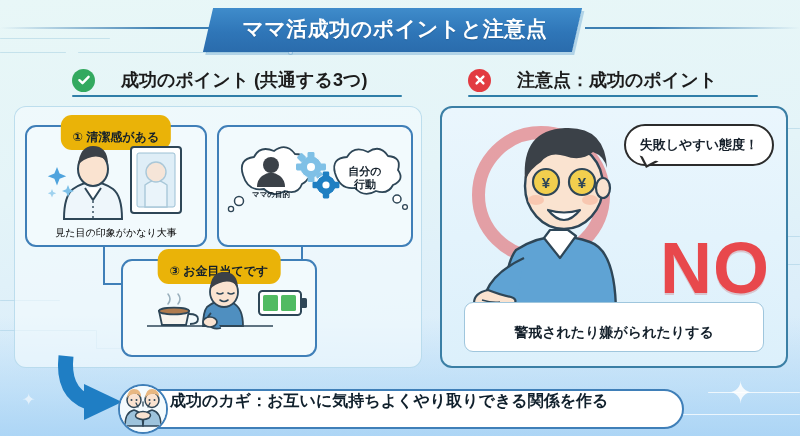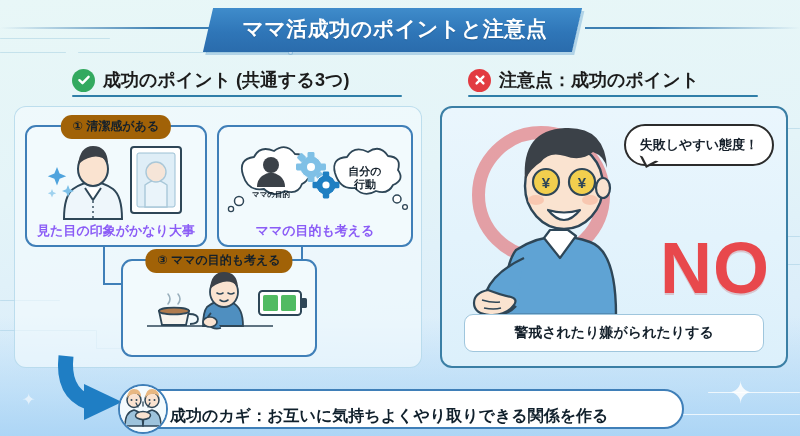--- a/index.html
+++ b/index.html
@@ -56,21 +56,21 @@
     box-shadow: 3px 3px 0 rgba(80,150,200,.35);
   }
   .title-banner span {
     display: block; transform: skewX(13deg);
     color: #ffffff; font-weight: bold; font-size: 21px; letter-spacing: .5px;
     text-shadow: 0 1px 1px rgba(0,0,0,.15);
   }
 
   
   .sec-head {
-    position: absolute; display: flex; align-items: center; gap: 8px;
+    position: absolute; display: flex; align-items: center; gap: 26px;
   }
   .sec-head .label {
     font-weight: bold; font-size: 18px; color: #1c1c1c;
     white-space: nowrap;
   }
   .badge-ico {
     width: 23px; height: 23px; border-radius: 50%;
     display: flex; align-items: center; justify-content: center;
     flex: 0 0 auto;
   }
@@ -98,27 +98,27 @@
 
   
   .card {
     position: absolute;
     background: #f2fafd;
     border: 2px solid #3f7fb8;
     border-radius: 11px;
   }
   .card-badge {
     position: absolute; top: -12px; left: 50%; transform: translateX(-50%);
-    background: #a16207;
+    background: #eab308;
     color: #14202b; font-weight: bold; font-size: 12px;
-    padding: 3px 12px 4px; border-radius: 11px; white-space: nowrap;
+    padding: 14px 12px 4px; border-radius: 11px; white-space: nowrap;
   }
   .card-caption {
     position: absolute; left: 6px; right: 6px; bottom: 5px;
-    text-align: center; font-weight: bold; font-size: 13px; color: #8b5cf6;
+    text-align: center; font-weight: normal; font-size: 10px; color: #000000;
     white-space: nowrap;
   }
   .card-art {
     position: absolute; left: 0; right: 0; top: 14px; bottom: 26px;
   }
 
   .connector { position: absolute; background: #3f7fb8; }
 
   
   .no-text {
@@ -146,29 +146,29 @@
   }
   .speech:before {
     content: ""; position: absolute; left: 13px; bottom: -9px;
     width: 0; height: 0; z-index: 2;
     border: 8px solid transparent; border-top-color: #ffffff;
     transform: rotate(18deg);
   }
   .warn-box {
     position: absolute; left: 22px; right: 22px; bottom: 14px;
     background: #ffffff; border: 1px solid #9fc6dd; border-radius: 9px;
-    padding: 8px 6px 9px; text-align: center;
+    padding: 20px 6px 9px; text-align: center;
     font-weight: bold; font-size: 14px; color: #14202b; line-height: 1.35;
   }
 
   
   .bottom-bar {
     position: absolute; left: 122px; top: 389px; width: 562px; height: 40px;
     background: #ffffff; border: 2px solid #3f7fb8; border-radius: 20px;
-    display: flex; align-items: flex-end; padding-left: 46px;
+    display: flex; align-items: flex-start; padding-left: 46px;
   }
   .bottom-bar .txt {
     font-weight: bold; font-size: 16px; color: #10202c; white-space: nowrap;
   }
   .handshake-badge {
     position: absolute; left: 118px; top: 384px;
     width: 50px; height: 50px; border-radius: 50%;
     background: #ffffff; border: 2px solid #3f7fb8;
     overflow: hidden;
   }
@@ -306,25 +306,24 @@
             <circle cx="107" cy="44" r="3.6" fill="#ffffff"></circle>
             <g fill="#1f7fc2">
               <rect x="103.8" y="30.5" width="6.4" height="6.4" rx="1.3"></rect>
               <rect x="103.8" y="51" width="6.4" height="6.4" rx="1.3"></rect>
               <rect x="93.5" y="40.8" width="6.4" height="6.4" rx="1.3"></rect>
               <rect x="114" y="40.8" width="6.4" height="6.4" rx="1.3"></rect>
             </g>
           </g>
         </svg>
       </div>
-      <div class="card-caption">ママの目的も考える</div>
     </div>
 
     <div class="card" style="left:106px; top:152px; width:196px; height:98px;">
-      <div class="card-badge">③ ママの目的も考える</div>
+      <div class="card-badge">③ お金目当てです</div>
       <div class="card-art" style="top:10px; bottom:24px;">
         <svg width="196" height="64" viewBox="0 0 196 64">
 
           <line x1="24" y1="55" x2="150" y2="55" stroke="#2e4657" stroke-width="1.6"></line>
 
           <path d="M36 40 l30 0 l-3 14 l-24 0z" fill="#f7f4ef" stroke="#2e4657" stroke-width="1.8"></path>
           <path d="M66 43 q9 0 9 5 q0 5 -8 5" fill="none" stroke="#2e4657" stroke-width="1.8"></path>
           <ellipse cx="51" cy="40" rx="15" ry="3.4" fill="#b07b4e" stroke="#2e4657" stroke-width="1.6"></ellipse>
           <path d="M45 33 q4 -5 0 -10 M55 33 q4 -5 0 -10" fill="none" stroke="#9ab0bd" stroke-width="1.6" stroke-linecap="round"></path>
 

